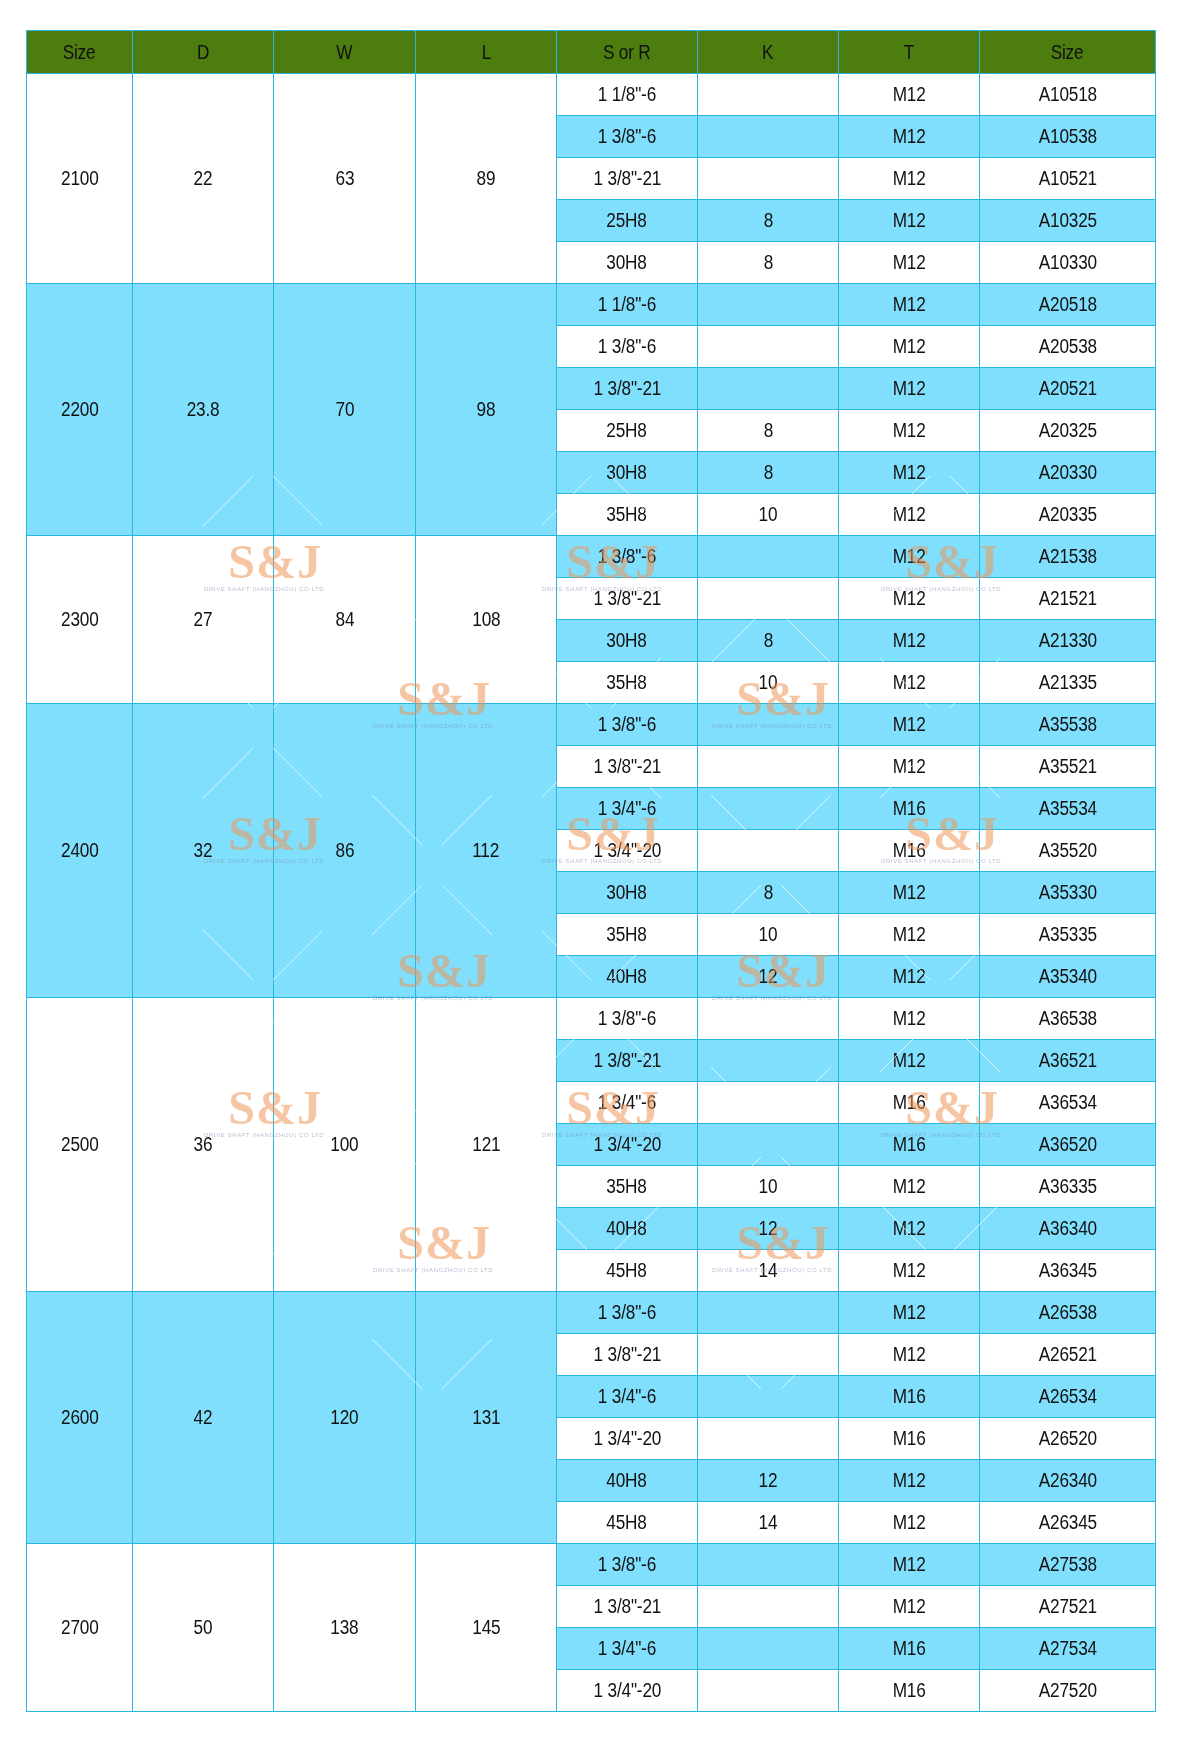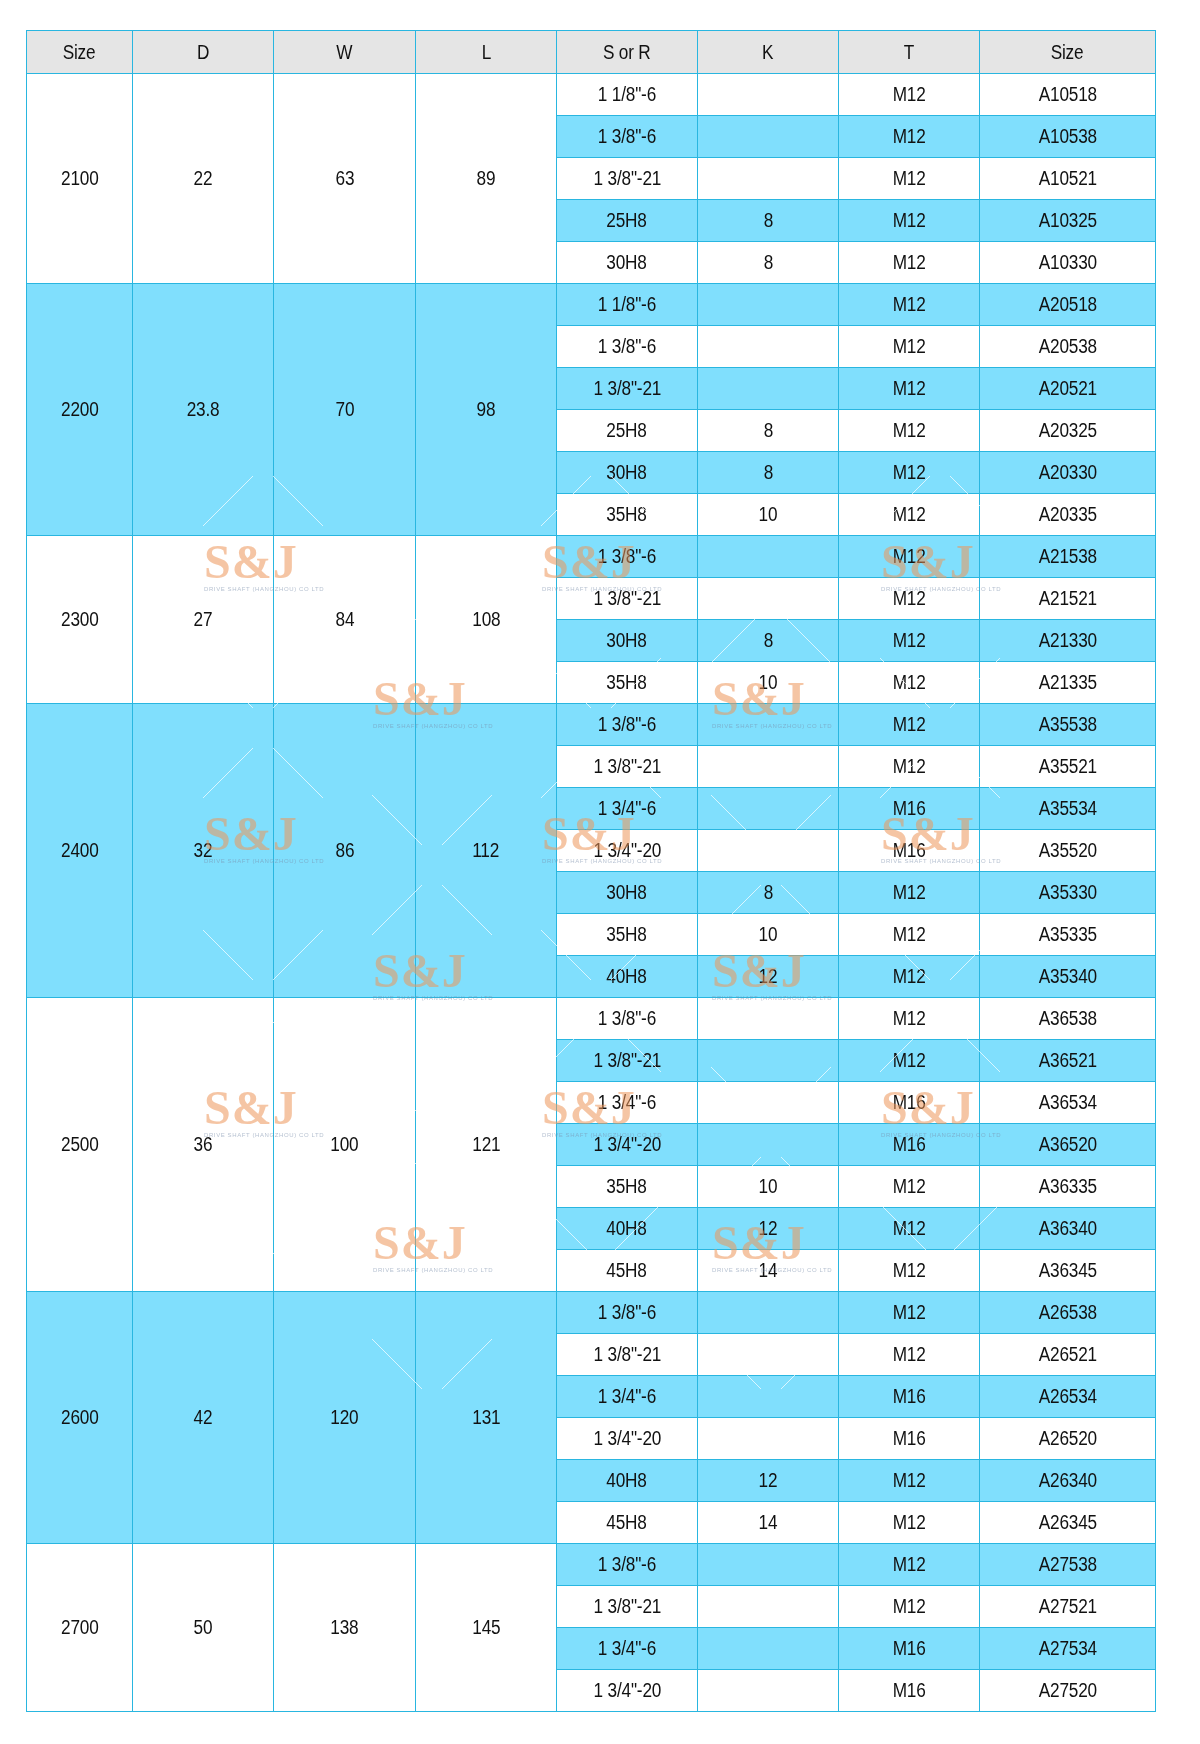--- a/index.html
+++ b/index.html
@@ -3,27 +3,27 @@
 <meta charset="utf-8">
 <style>
   html, body { margin: 0; padding: 0; background: #ffffff; }
   body { width: 1200px; height: 1744px; position: relative; overflow: hidden;
          font-family: "Liberation Sans", "DejaVu Sans", sans-serif; color: #111; }
   #spec-table { position: absolute; left: 26px; top: 30px; width: 1129px;
                 border-collapse: collapse; table-layout: fixed; }
   #spec-table th, #spec-table td { border: 1.5px solid #29b6e0; text-align: center;
                 vertical-align: middle; padding: 0; font-size: 20px; font-weight: normal;
                 transform-origin: center; }
-  #spec-table th { background: #e5e5e5; height: 42px; }
+  #spec-table th { background: #4d7c0f; height: 42px; }
   #spec-table td { height: 41px; }
   .txt { display: inline-block; transform: scaleX(0.86); letter-spacing: -0.2px; }
   .blue { background: #80dffd; }
   .white { background: #ffffff; }
   .wm-layer { position: absolute; left: 0; top: 0; width: 1200px; height: 1744px; pointer-events: none; }
-  .wm { position: absolute; width: 118px; text-align: left; }
+  .wm { position: absolute; width: 118px; text-align: right; }
   .wm-logo { font-family: "Liberation Serif", "DejaVu Serif", serif; font-weight: bold;
              font-size: 48px; line-height: 44px; color: rgba(236, 150, 90, 0.55); letter-spacing: 1px; }
   .wm-sub { font-family: "Liberation Sans", sans-serif; font-size: 6px; color: rgba(120, 140, 170, 0.55);
             letter-spacing: 0.6px; white-space: nowrap; margin-top: 2px; }
   svg.wm-lines { position: absolute; left: 0; top: 0; }
 </style>
 </head>
 <body>
 
 <table id="spec-table">

